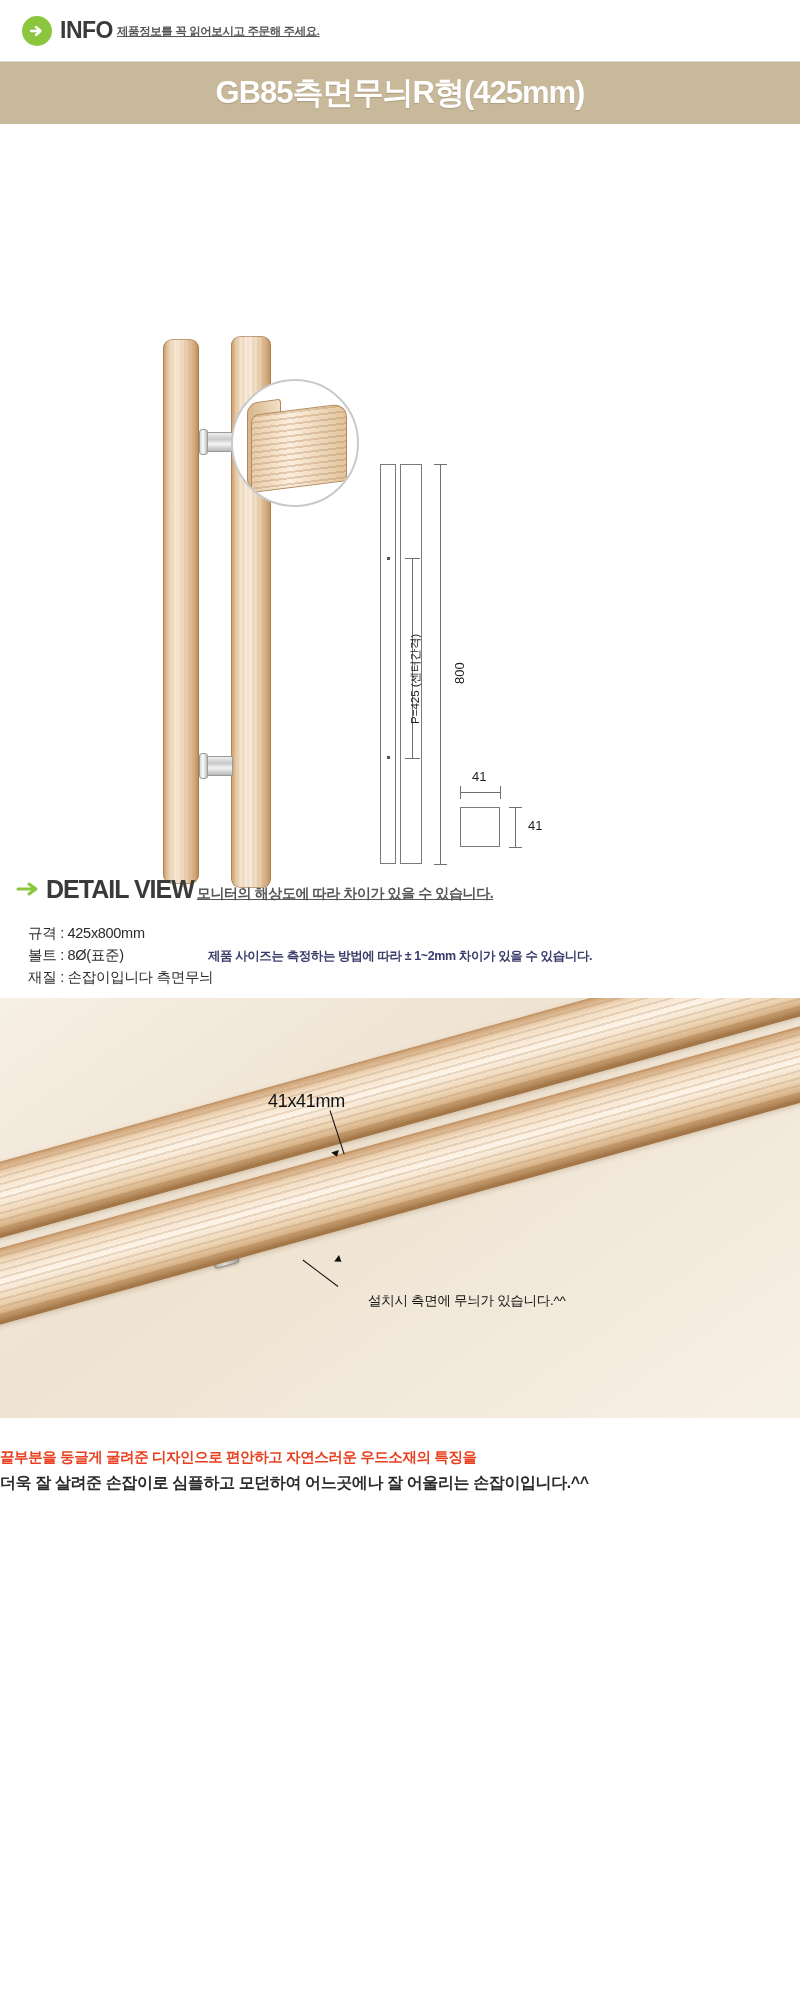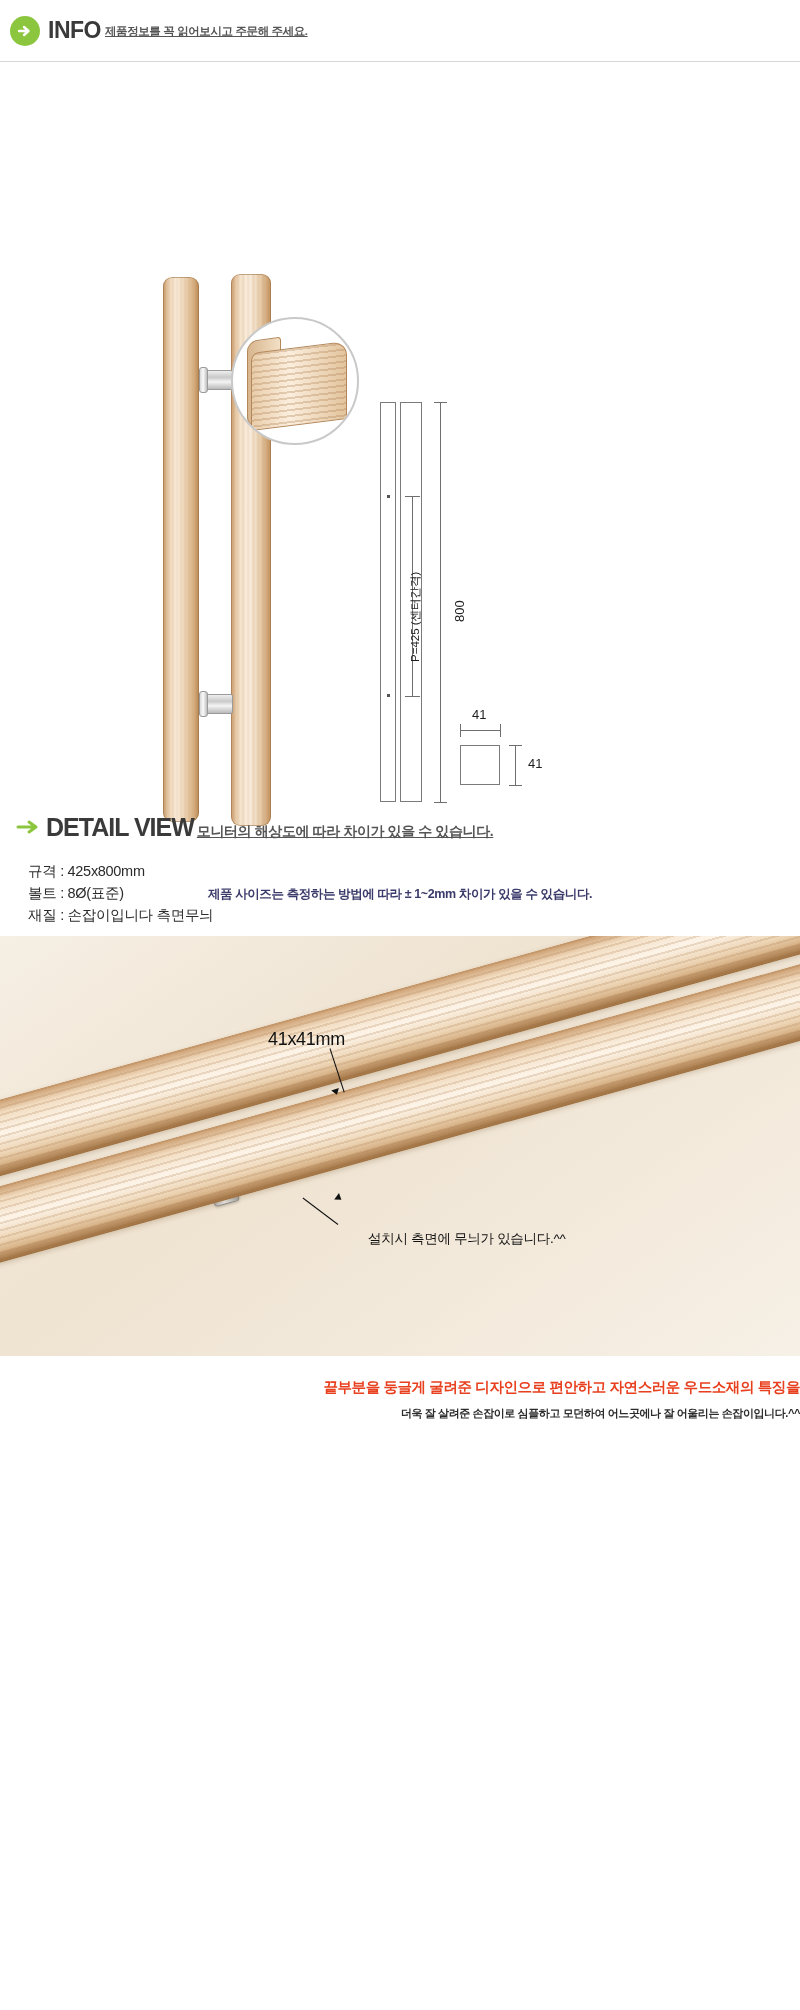--- a/index.html
+++ b/index.html
@@ -10,21 +10,21 @@
     background: #ffffff;
     color: #333;
   }
   .page { position: relative; width: 800px; height: 2010px; overflow: hidden; }
 
   
   .info-bar {
     position: relative;
     height: 62px;
     border-bottom: 1px solid #d8d8d8;
-    padding-left: 10px;
+    padding-left: 22px;
     display: flex;
     align-items: center;
   }
   .arrow-circle {
     width: 30px; height: 30px;
     border-radius: 50%;
     background: #8cc63e;
     display: flex; align-items: center; justify-content: center;
     flex: 0 0 auto;
   }
@@ -250,52 +250,55 @@
   .lead-head {
     position:absolute;
     width:0;height:0;
     border-left: 6px solid #111;
     border-top: 4px solid transparent;
     border-bottom: 4px solid transparent;
   }
 
   
   .footer-text {
-    text-align: right;
-    padding-top: 18px;
+    text-align: left;
+    padding-top: 26px;
     line-height: 26px;
   }
   .footer-text .l1 {
     color: #e8401f;
     font-weight: bold;
     font-size: 14.5px;
     letter-spacing: -0.4px;
   }
   .footer-text .l2 {
     color: #2b2b2b;
     font-weight: bold;
-    font-size: 11px;
+    font-size: 16px;
     letter-spacing: -0.4px;
   }
 </style>
 </head>
 <body>
 
 <div class="page">
 
   <div class="info-bar">
     <span class="arrow-circle">
       <svg width="18" height="18" viewBox="0 0 18 18" aria-hidden="true">
         <path d="M3 9 H11 M8 5 L12.5 9 L8 13" stroke="#ffffff" stroke-width="2.4" fill="none" stroke-linecap="round" stroke-linejoin="round"></path>
       </svg>
     </span>
     <span class="info-title">INFO</span>
     <span class="info-sub">제품정보를 꼭 읽어보시고 주문해 주세요.</span>
   </div>
 
+  <div class="title-band">
+    <span class="t">GB85측면무늬R형(425mm)</span>
+  </div>
 
   <div class="drawing">
 
     <div class="bar" style="left:163px; top:215px; width:36px; height:545px;"></div>
 
     <div class="bar front" style="left:231px; top:212px; width:40px; height:552px;"></div>
 
     <div class="stud" style="left:203px; top:308px; width:30px; height:20px;"></div>
     <div class="stud-cap" style="left:199px; top:305px; width:9px; height:26px;"></div>
     <div class="stud" style="left:203px; top:632px; width:30px; height:20px;"></div>

